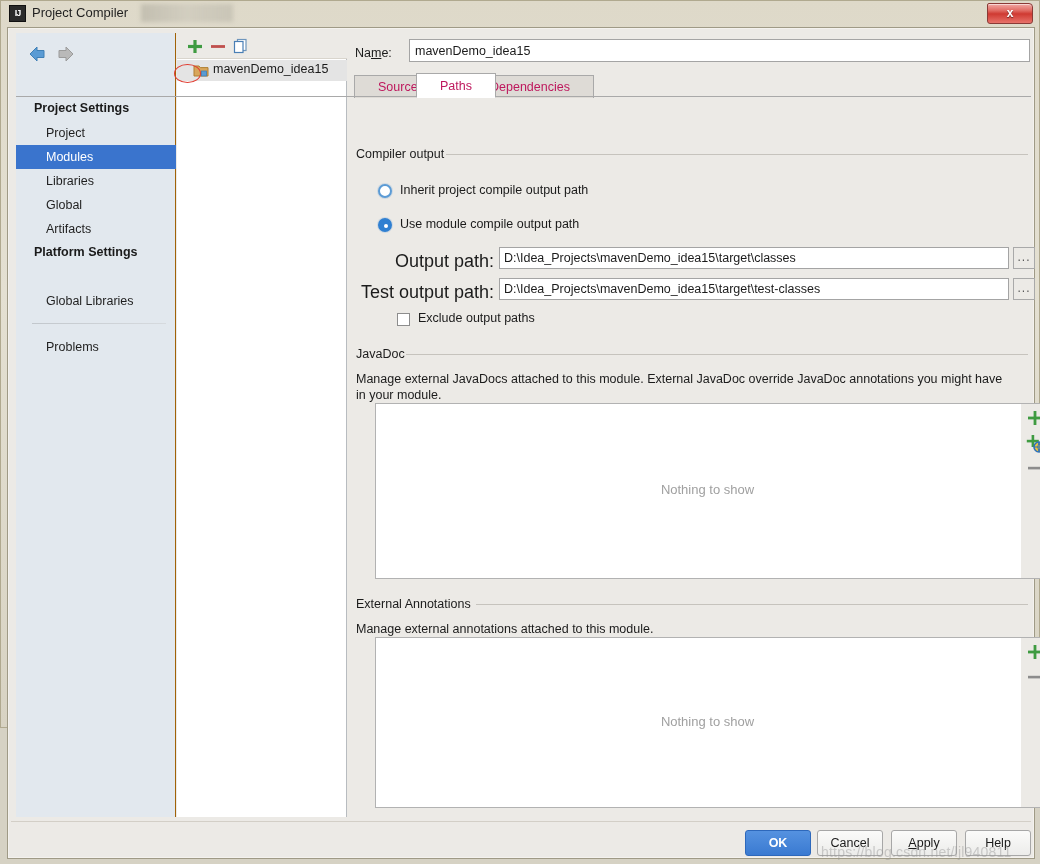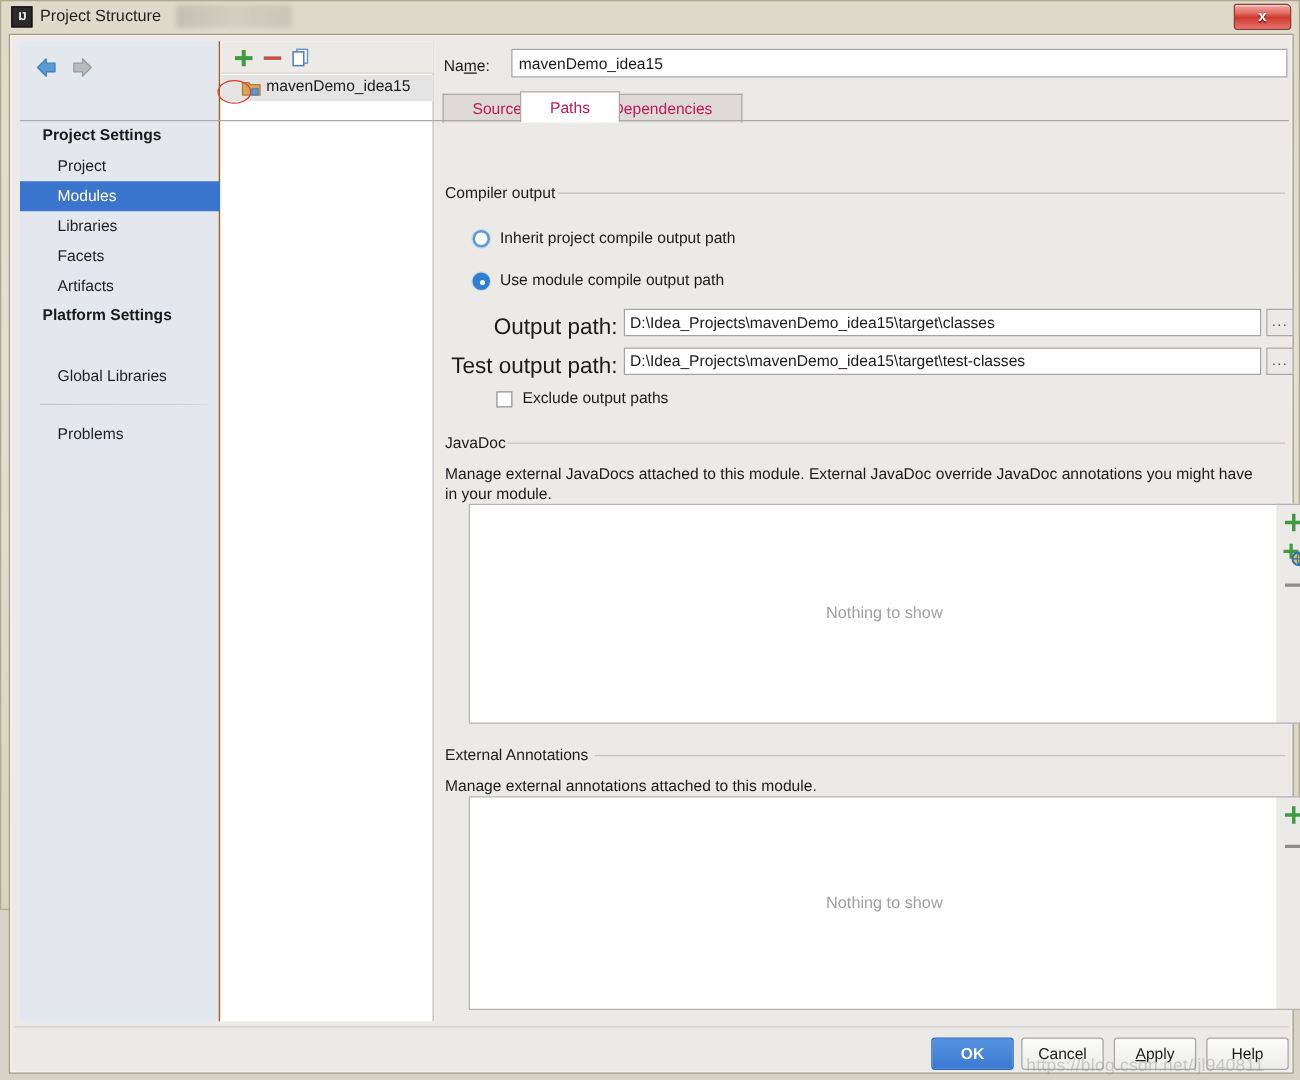--- a/index.html
+++ b/index.html
@@ -365,21 +365,21 @@
     letter-spacing: .2px;
   }
 </style>
 </head>
 <body>
 
 <div class="window">
 
   <div class="titlebar">
     <div class="title-icon">IJ</div>
-    <div class="title-text">Project Structure</div>
+    <div class="title-text">Project Compiler</div>
     <div class="title-blur"></div>
     <div class="btn-close">
       <div class="x">x</div>
     </div>
   </div>
 
   <div class="client">
     <div class="content">
 
       <div class="sidebar">
@@ -395,21 +395,21 @@
             </svg>
           </span>
         </div>
 
         <div class="sb-group" style="top:68px">Project Settings</div>
         <div class="sb-group" style="top:212px">Platform Settings</div>
 
         <div class="sb-item" style="top:88px">Project</div>
         <div class="sb-item sel" style="top:112px">Modules</div>
         <div class="sb-item" style="top:136px">Libraries</div>
-        <div class="sb-item" style="top:160px">Facets</div>
+        <div class="sb-item" style="top:160px">Global</div>
         <div class="sb-item" style="top:184px">Artifacts</div>
         <div class="sb-item" style="top:256px">Global Libraries</div>
         <div class="sb-sep"></div>
         <div class="sb-item" style="top:302px">Problems</div>
       </div>
 
       <div class="modpanel">
         <div class="modtoolbar">
           <div class="tb-btn" style="left:8px">
             <svg class="ico-plus" viewBox="0 0 20 19">

